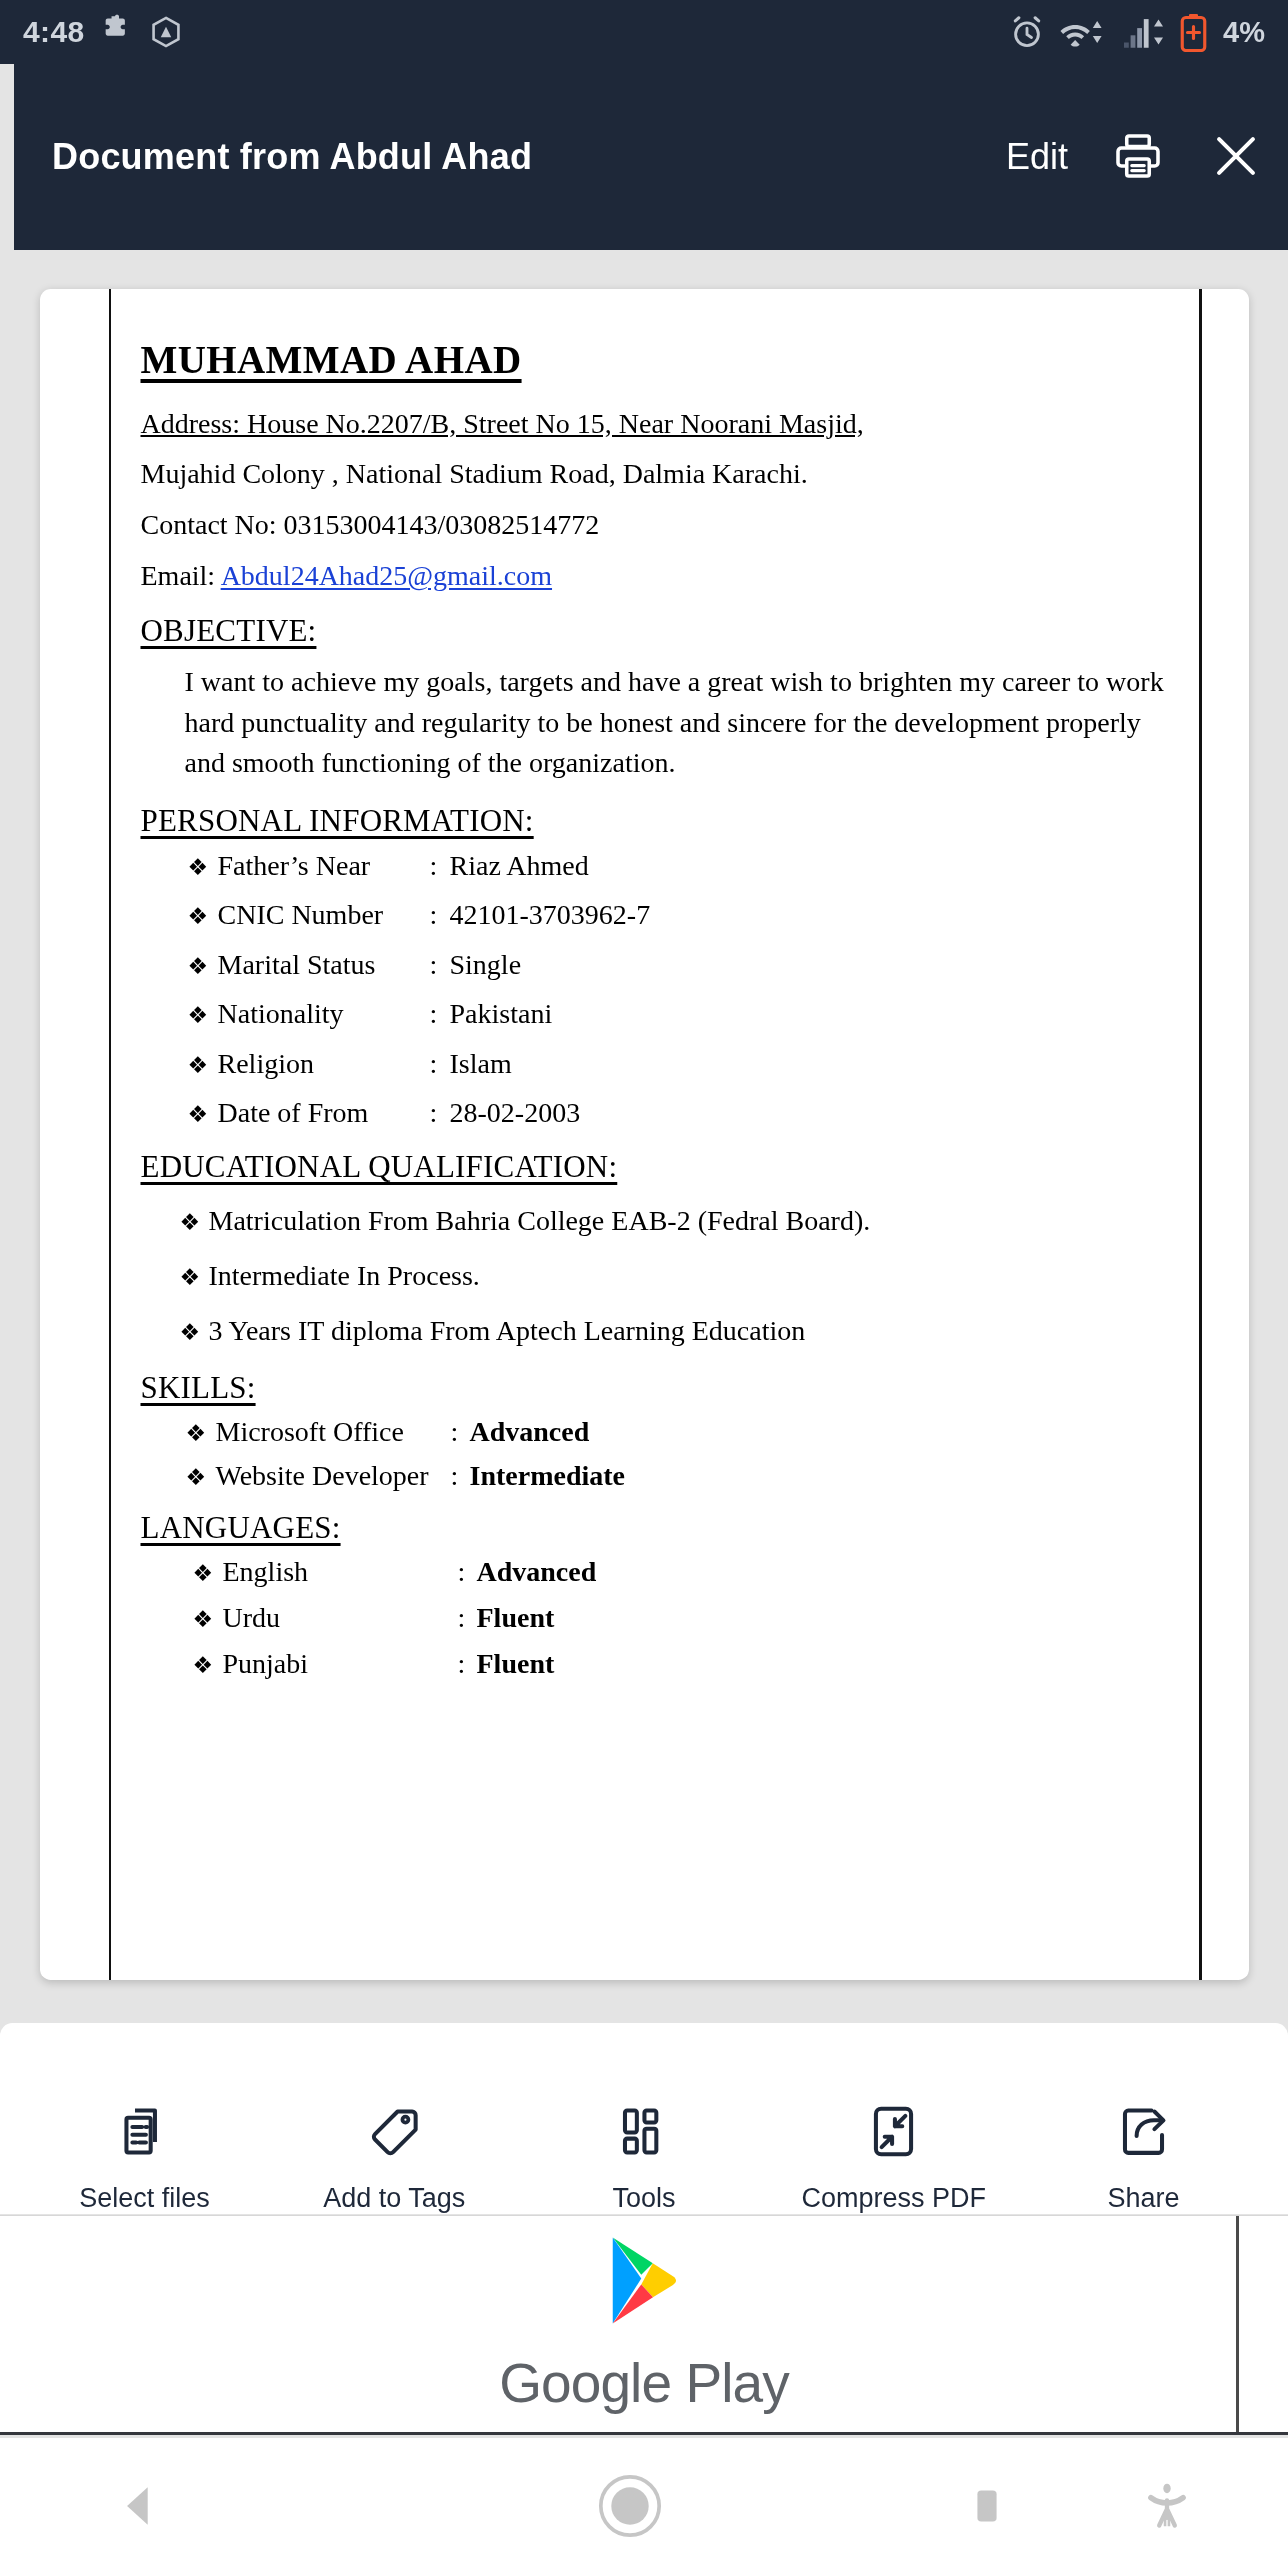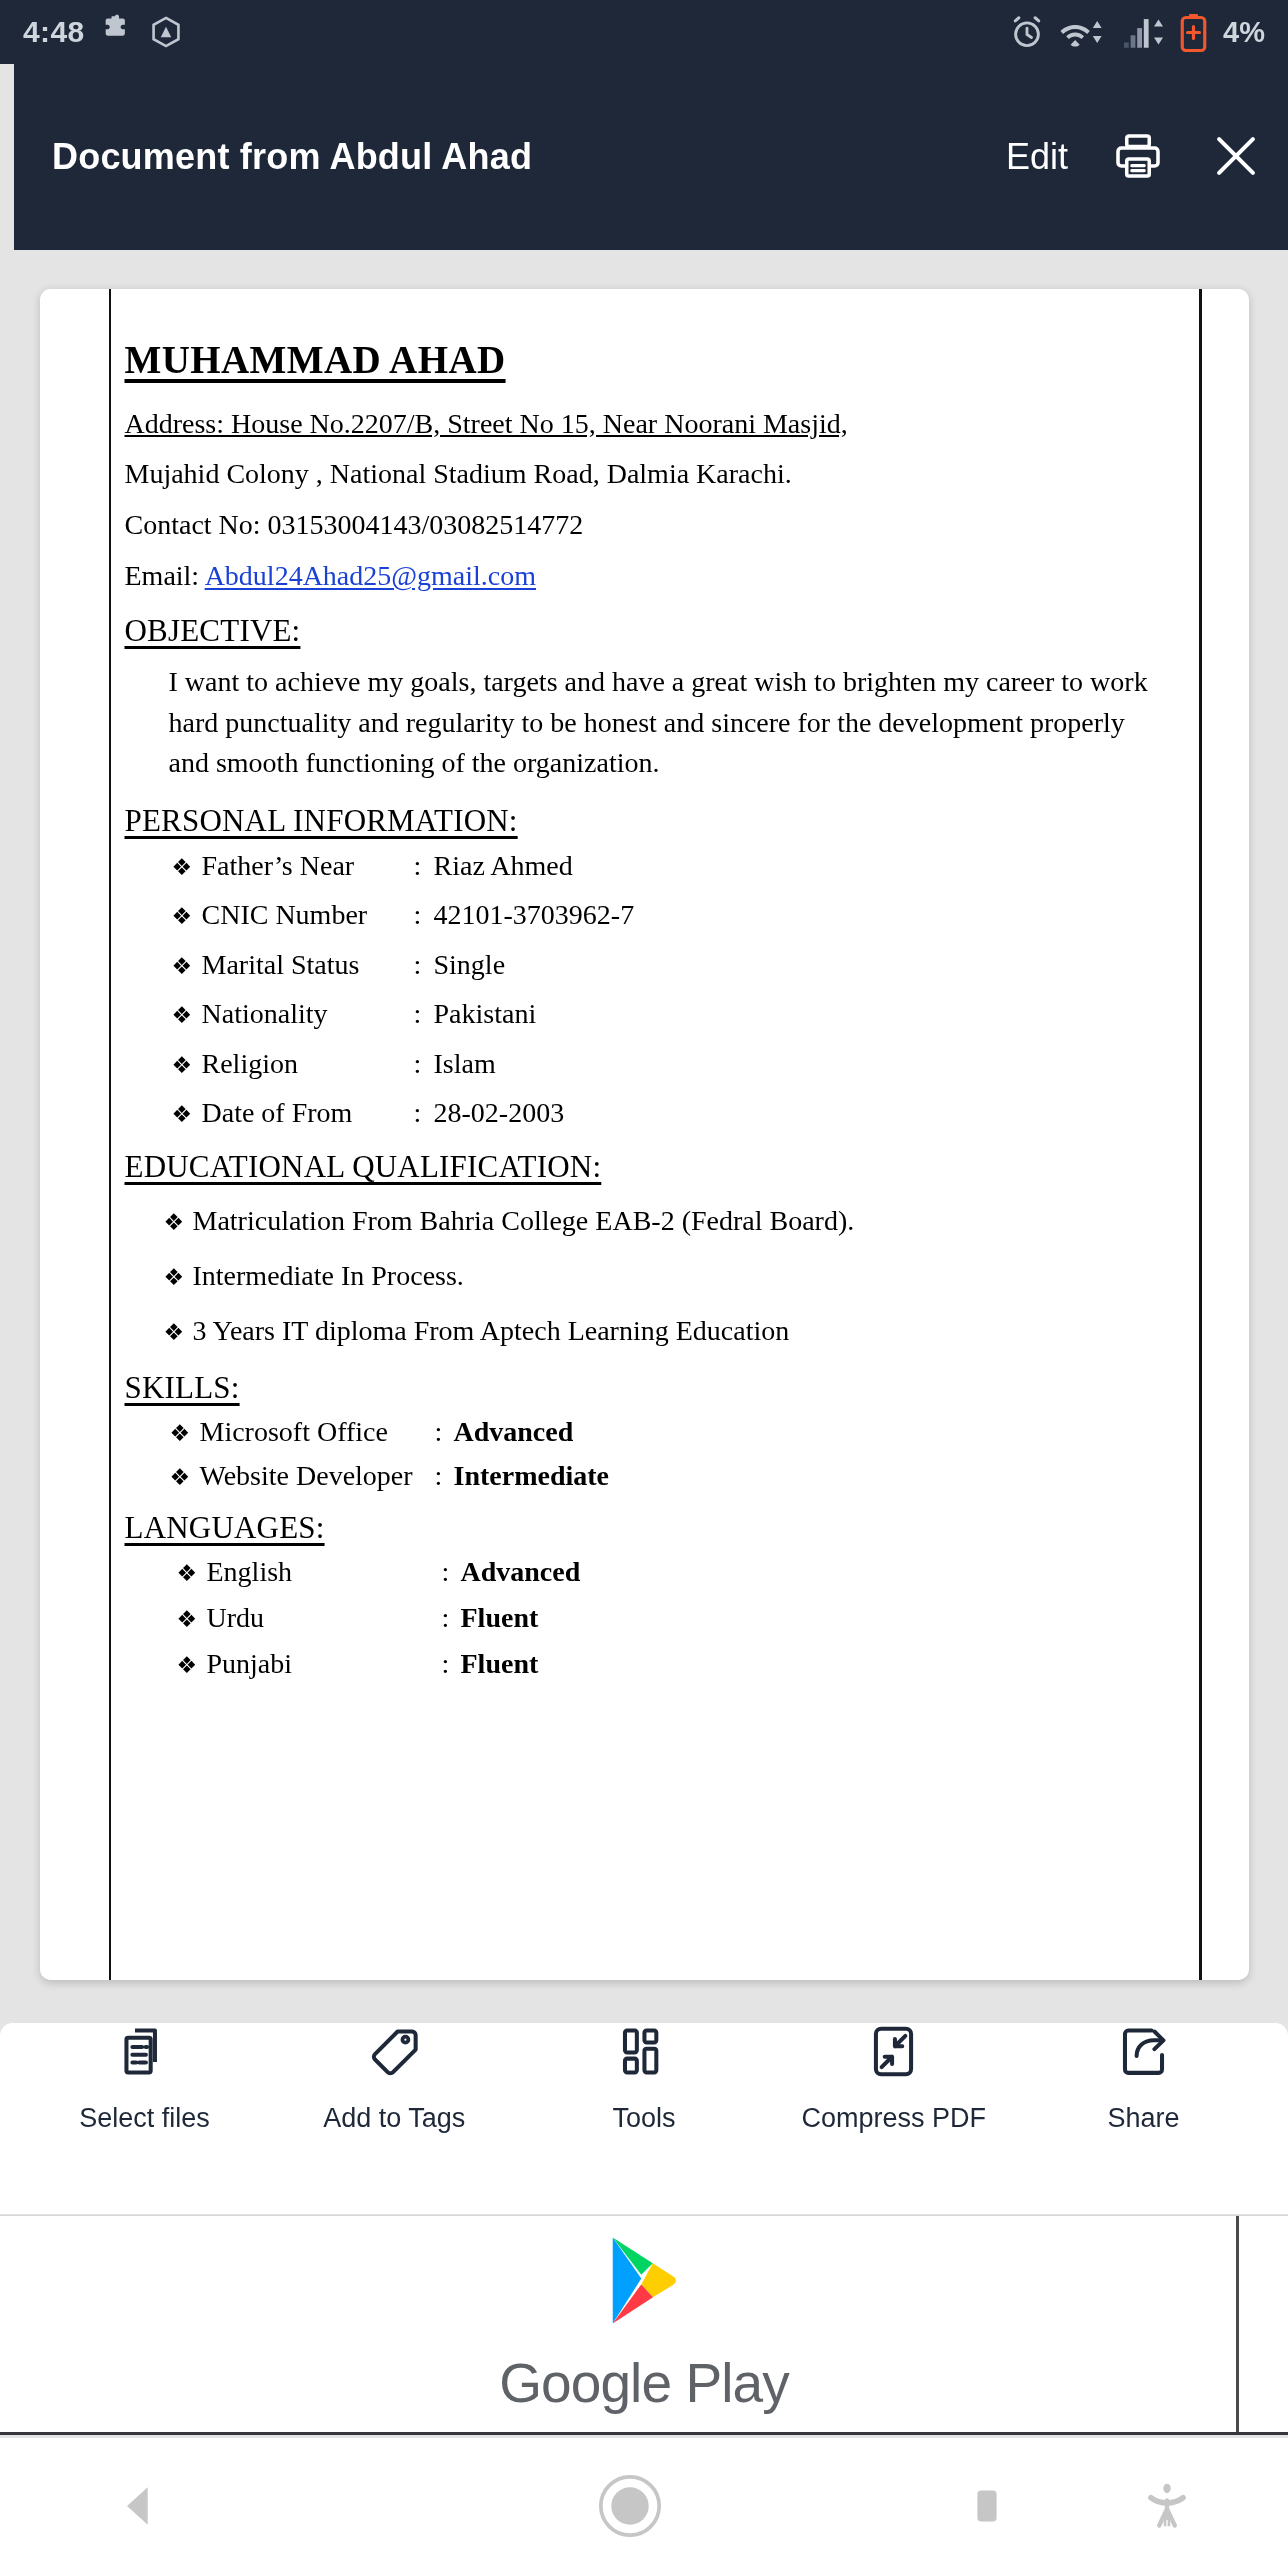--- a/index.html
+++ b/index.html
@@ -51,21 +51,21 @@
     background:#ffffff;
     border-radius:10.7px;
     box-shadow:0 2.7px 9px rgba(0,0,0,0.18);
     overflow:hidden;
   }
   .page-rule-left  { position:absolute; top:0; bottom:0; left:69px;  width:2.7px; background:#111111; }
   .page-rule-right { position:absolute; top:0; bottom:0; right:47px; width:2.7px; background:#111111; }
 
   .doc-body {
     position:absolute; top:0; left:72px; right:51px; bottom:0;
-    padding:48px 30px 0 13px;
+    padding:48px 30px 0 29px;
     font-family:"Liberation Serif", serif;
     color:#000000;
   }
 
   .doc-name {
     font-size:39px; font-weight:700; letter-spacing:0.4px;
     text-decoration:underline; text-underline-offset:6.3px; text-decoration-thickness:3.6px;
     margin-bottom:23px;
   }
   .doc-line { font-size:28px; line-height:1.37; margin-bottom:12.5px; }
@@ -109,21 +109,21 @@
   .lg .kv-row { padding-left:52px; margin-bottom:18px; }
   .lg .kv-key { width:224px; flex:0 0 224px; }
   .lg .kv-sep { width:30px; flex:0 0 30px; }
   .lg .kv-val { font-weight:700; }
 
   
   .toolbar {
     position:absolute; top:2023px; left:0; width:1288px; height:191px;
     background:#ffffff;
     border-radius:12.5px 12.5px 0 0;
-    display:flex; align-items:flex-start; justify-content:space-around;
+    display:flex; align-items:flex-end; justify-content:space-around;
     padding:0 19.7px;
   }
   .tool-item {
     display:flex; flex-direction:column; align-items:center; justify-content:center;
     gap:19.7px; width:224px;
   }
   .tool-label { font-size:27px; color:#1e2839; }
 
   
   .ad-banner {

